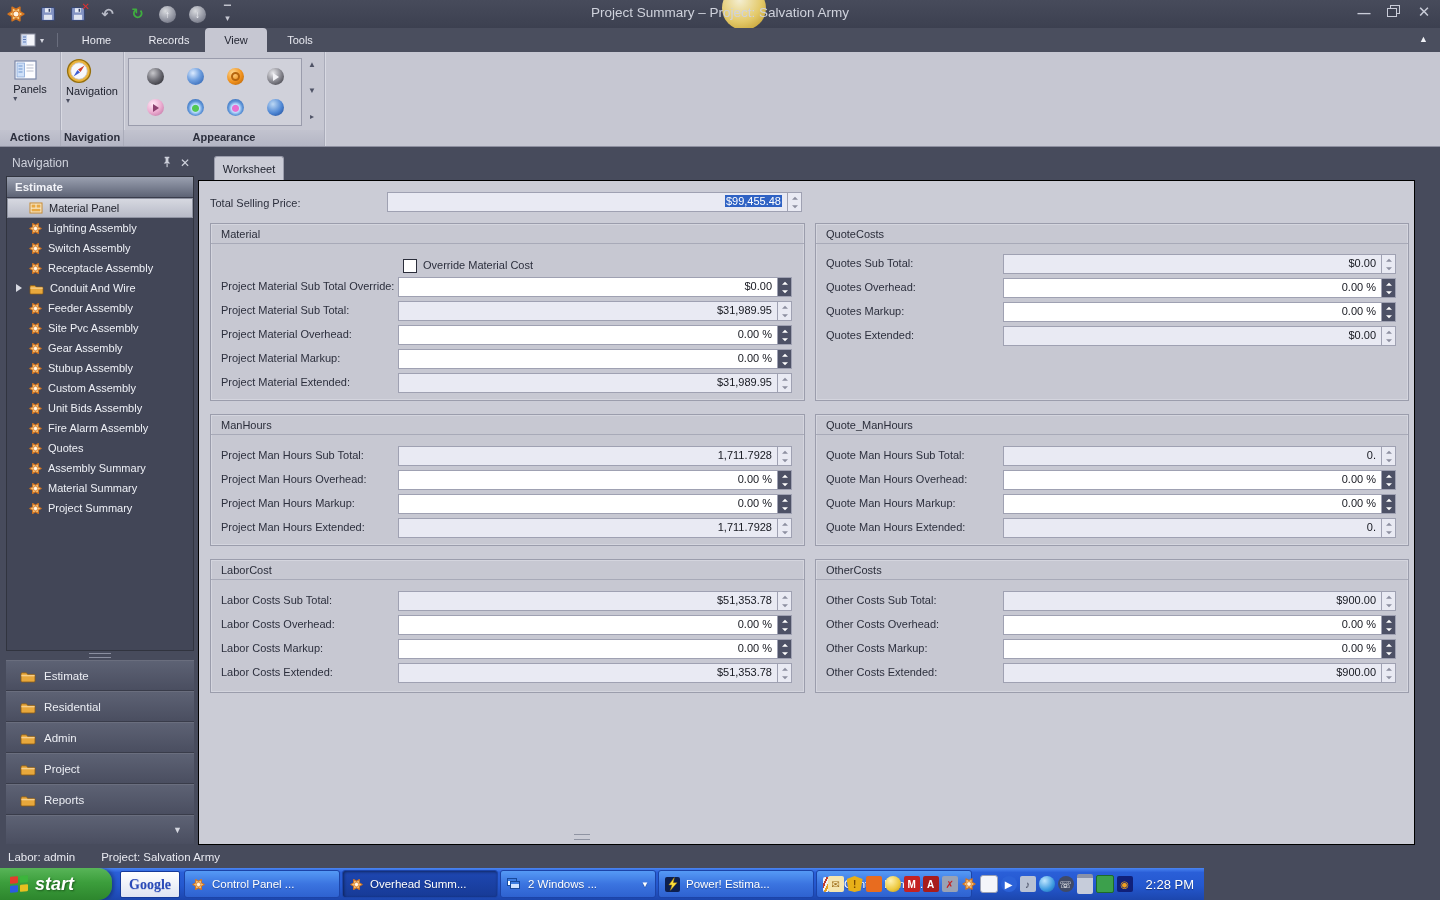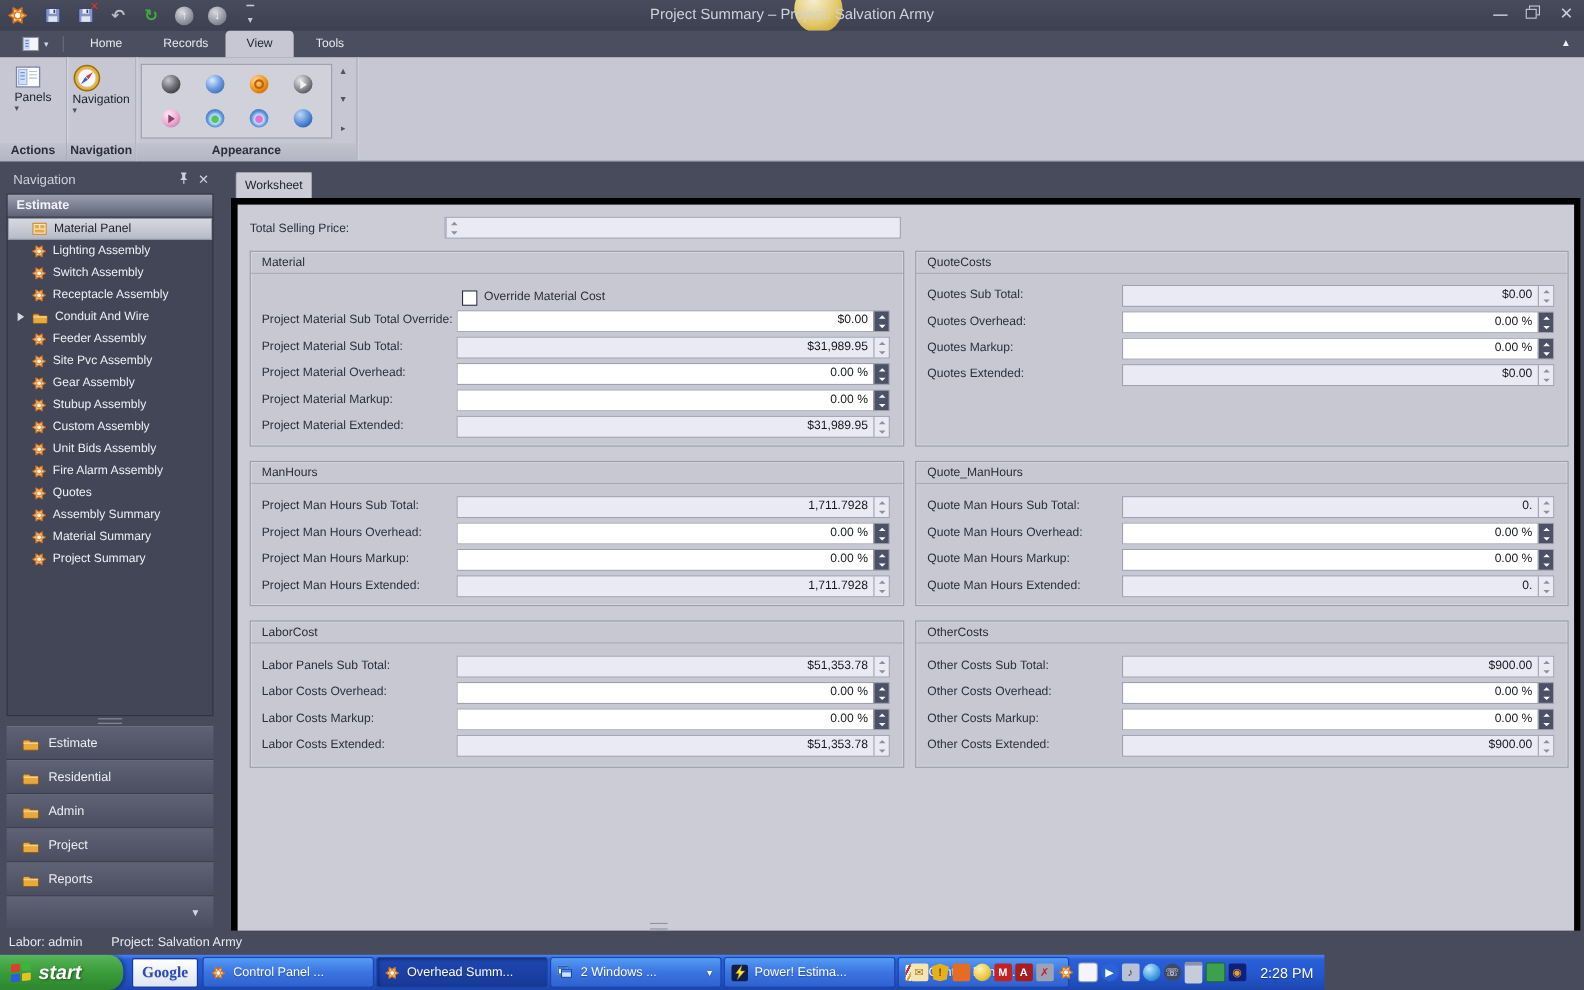--- a/index.html
+++ b/index.html
@@ -82,21 +82,21 @@
   .side-split{position:absolute;left:0;right:0;top:499px;height:8px;display:flex;align-items:center;justify-content:center;}
   .side-split i{width:22px;height:3px;border-top:1px solid #8b8fa0;border-bottom:1px solid #8b8fa0;}
   .side-btns{position:absolute;left:0;right:0;top:508px;}
   .sbtn{height:29px;border-top:1px solid #6a6e7e;border-bottom:1px solid #393c4a;background:linear-gradient(#5d6274,#4a4e60);
         display:flex;align-items:center;gap:8px;padding-left:14px;color:#eceef4;font-size:11.5px;}
   .soverflow{height:28px;background:linear-gradient(#5d6274,#4a4e60);border-top:1px solid #6a6e7e;
         display:flex;align-items:center;justify-content:flex-end;padding-right:12px;color:#d5d7e0;font-size:9px;}
   
   .wtab{position:absolute;left:214px;top:9px;width:68px;height:25px;background:#cbccd6;border:1px solid #9b9dac;border-bottom:none;
         border-radius:3px 3px 0 0;text-align:center;line-height:24px;color:#20232f;}
-  .content{position:absolute;left:210px;top:33px;width:1215px;height:663px;background:#cbccd6;border:6px solid #000000;}
+  .content{position:absolute;left:198px;top:33px;width:1215px;height:663px;background:#cbccd6;border:1px solid #000000;}
   .total-label{position:absolute;left:11px;top:16px;color:#2c2f3d;}
   .total-field{position:absolute;left:188px;top:11px;width:413px;height:18px;display:flex;border:1px solid #9fa1b2;background:#e9eaf3;}
   .selhl{background:#2f62c4;color:#fff;padding:0 1px;}
   
   .gbox{position:absolute;background:#c7c8d2;border:1px solid #9b9dac;box-shadow:0 0 0 1px #d4d5de inset;}
   .gtitle{height:20px;padding:4px 0 0 10px;border-bottom:1px solid #a8aab8;color:#2a2d3a;box-sizing:border-box;}
   .frow{position:absolute;left:0;right:0;height:18px;}
   .flabel{position:absolute;left:10px;top:3px;color:#2c2f3d;white-space:nowrap;}
   .field{position:absolute;left:187px;right:12px;height:18px;display:flex;border:1px solid #9fa1b2;background:#fff;box-sizing:content-box;}
   .field.ro{background:#e9eaf3;}
@@ -461,20 +461,21 @@
       </div>
       <div class="soverflow">▼</div>
     </div>
   </div>
 
   <div class="wtab">Worksheet</div>
   <div class="content">
 
     <span class="total-label">Total Selling Price:</span>
     <div class="total-field">
+      <span class="fval"><span class="selhl">$99,455.48</span></span>
       <span class="spin off">
           <i class="su"></i>
           <i class="sd"></i>
         </span>
     </div>
 
     <div class="gbox" style="left:11px;top:42px;width:593px;height:176px;">
       <div class="gtitle">Material</div>
       <div class="frow" style="top:32px;">
         <span class="cb"></span>
@@ -660,21 +661,21 @@
               <i class="su"></i>
               <i class="sd"></i>
             </span>
         </div>
       </div>
     </div>
 
     <div class="gbox" style="left:11px;top:378px;width:593px;height:132px;">
       <div class="gtitle">LaborCost</div>
       <div class="frow" style="top:31px;">
-        <span class="flabel">Labor Panels Sub Total:</span>
+        <span class="flabel">Labor Costs Sub Total:</span>
         <div class="field ro">
           <span class="fval">$51,353.78</span>
           <span class="spin off">
               <i class="su"></i>
               <i class="sd"></i>
             </span>
         </div>
       </div>
       <div class="frow" style="top:55px;">
         <span class="flabel">Labor Costs Overhead:</span>

